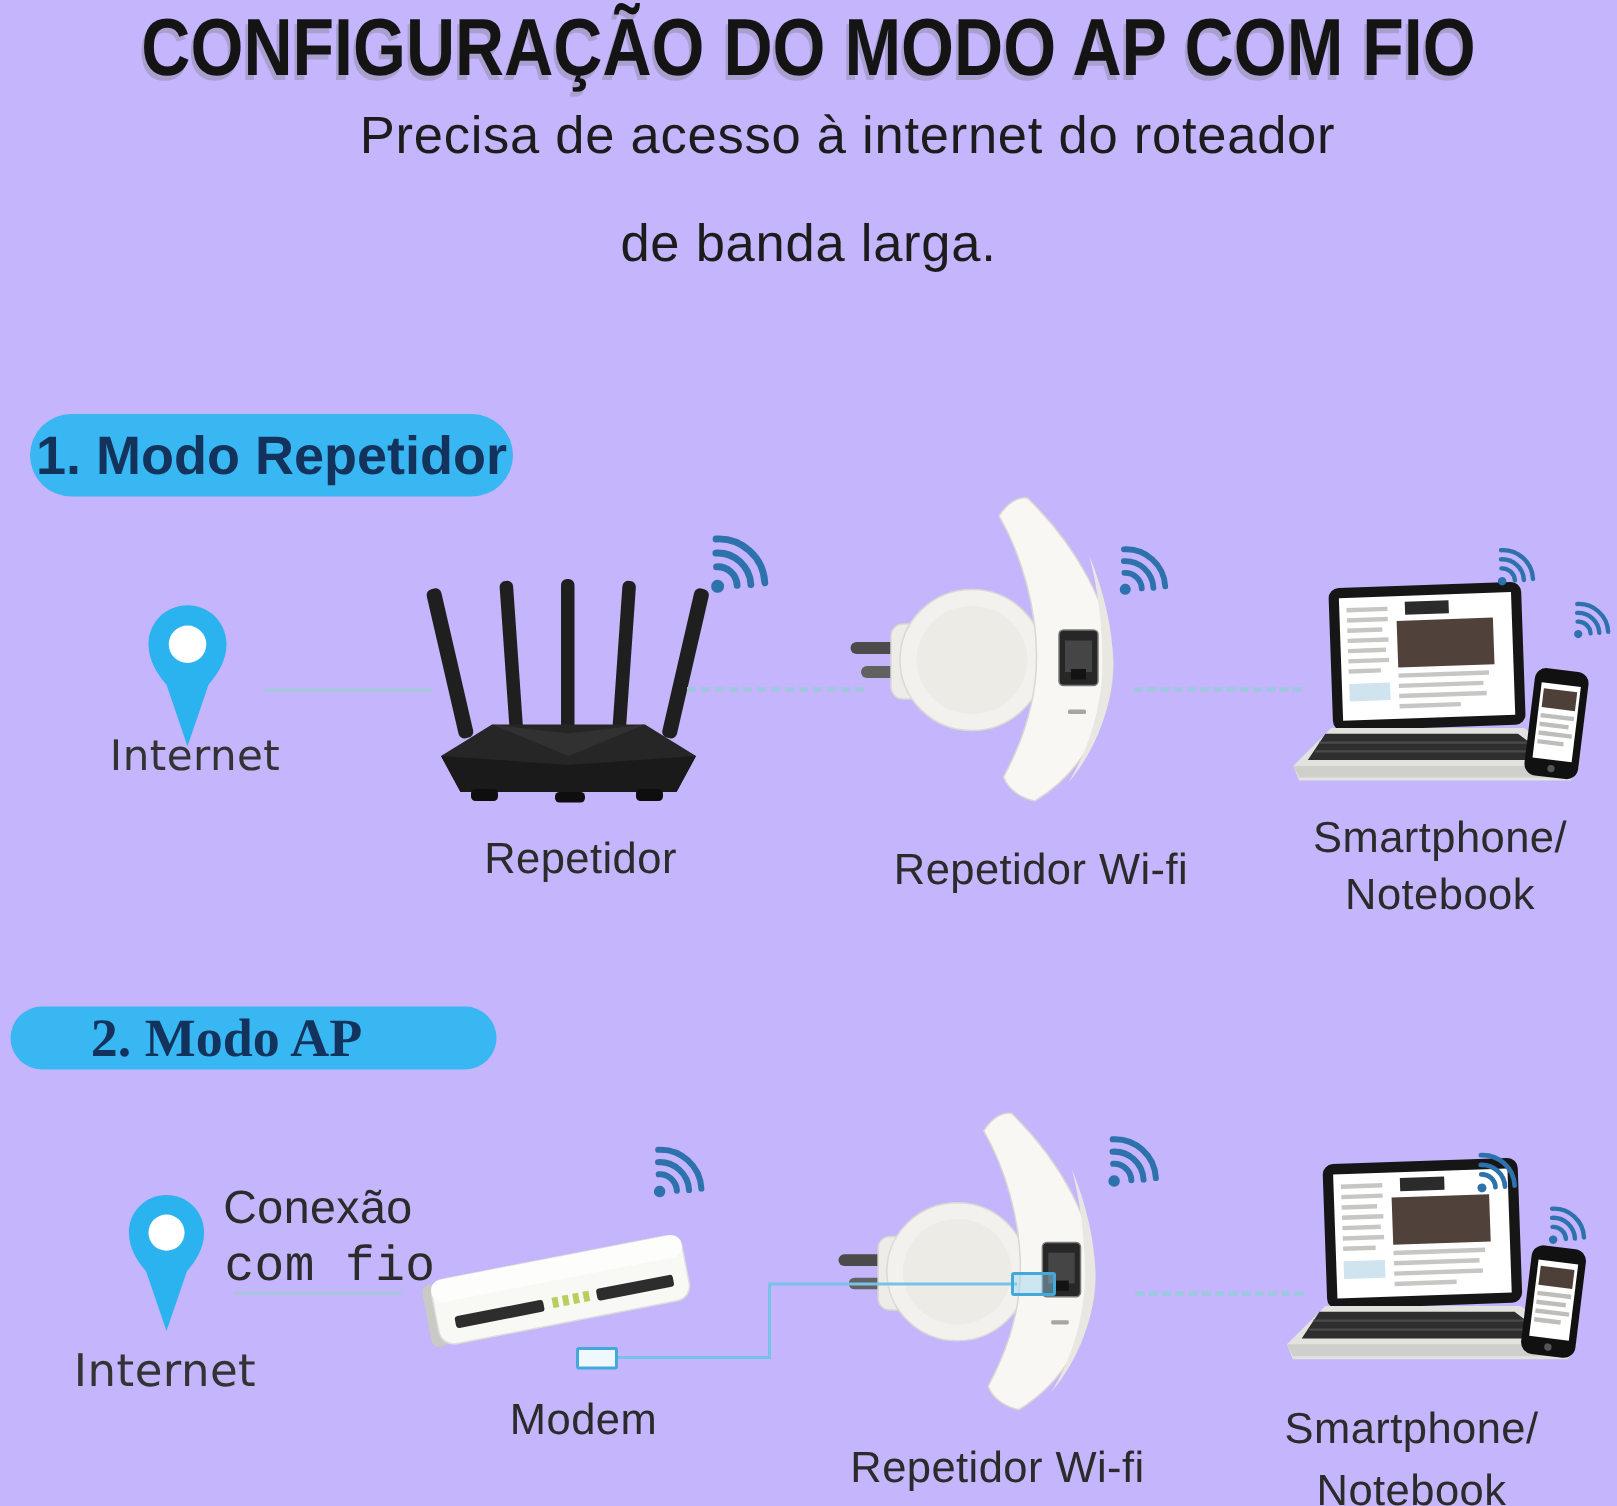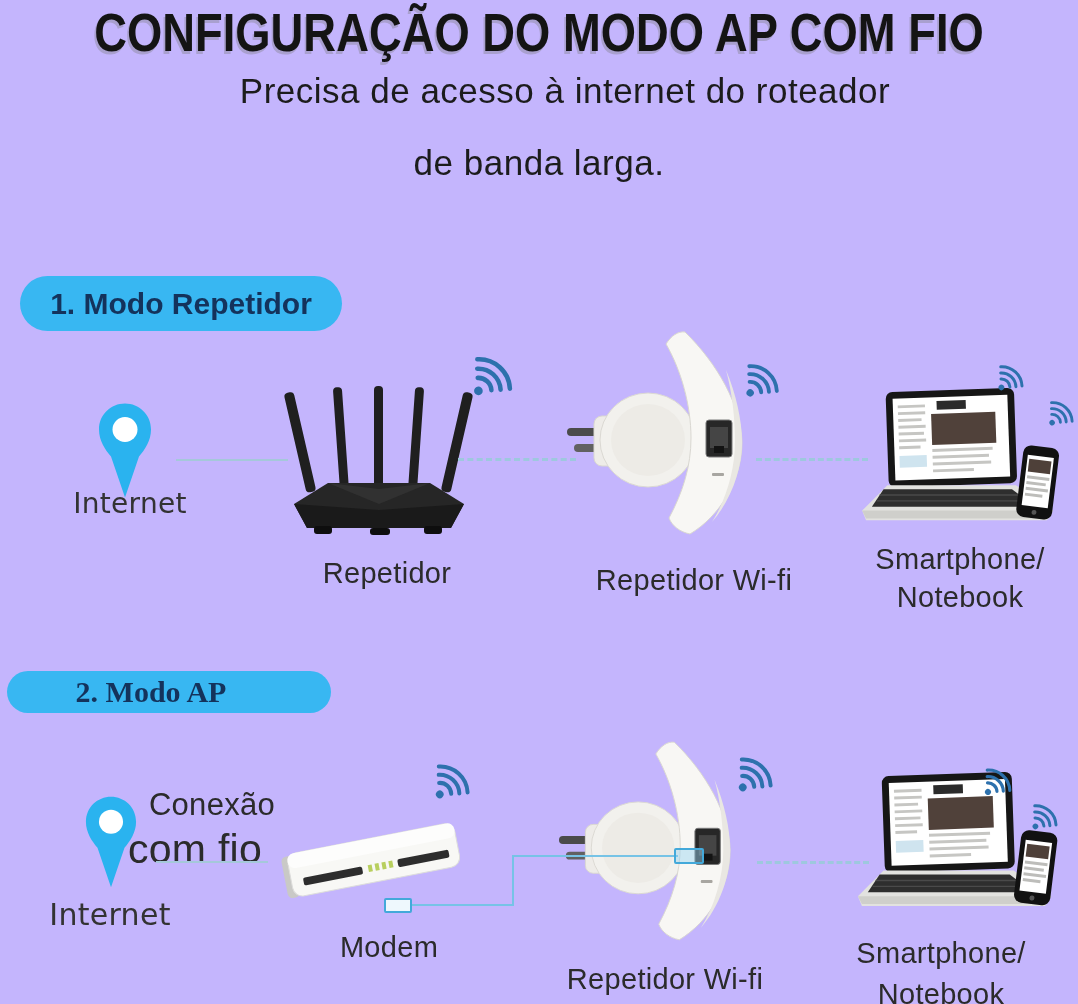--- a/index.html
+++ b/index.html
@@ -15,21 +15,21 @@
     letter-spacing:0px;transform:scaleX(0.84);transform-origin:center;
     text-shadow:-2px 3px 0 rgba(120,120,120,0.35);white-space:nowrap;
   }
   .subtitle-line{
     left:0;width:1078px;text-align:center;font-size:35px;color:#1c1c1c;
     letter-spacing:0.5px;
   }
   
   .badge{
     background:#38b7f2;border-radius:29px;color:#14335c;font-weight:bold;
-    font-size:30px;display:flex;align-items:center;justify-content:center;
+    font-size:36px;display:flex;align-items:center;justify-content:center;
   }
   .badge1{left:20px;top:276px;width:322px;height:55px;}
   .badge2{left:7px;top:671px;width:324px;height:42px;font-family:Liberation Serif, serif;}
   .badge2 span{transform:translateX(-18px);}
   
   .label{
     text-align:center;font-size:29px;color:#2b2b2b;letter-spacing:0.3px;
     font-family:"Liberation Sans",sans-serif;white-space:nowrap;
   }
   .label-internet{font-family:"DejaVu Sans","Liberation Sans",sans-serif;font-size:28px;color:#333333;}
@@ -207,21 +207,21 @@
   <div class="abs badge badge2">
     <span>2. Modo AP</span>
   </div>
 
   <svg class="abs icon" style="left:84px;top:786px;" width="54" height="112" preserveAspectRatio="none">
       <use href="#sym-pin"></use>
     </svg>
   <div class="abs label label-internet" style="left:25px;top:897px;width:170px;font-size:30px;">Internet</div>
 
   <div class="abs label" style="left:127px;top:787px;width:170px;font-size:31px;">Conexão</div>
-  <div class="abs label" style="left:110px;top:826px;width:170px;font-size:41px;">com fio</div>
+  <div class="abs label" style="left:135px;top:826px;width:170px;font-size:33px;font-family:Liberation Mono, monospace;">com fio</div>
   <div class="abs solid-line" style="left:156px;top:861px;width:112px;"></div>
 
   <svg class="abs icon" style="left:276px;top:808px;" width="194" height="96">
       <use href="#sym-modem"></use>
     </svg>
   <svg class="abs icon" style="left:427px;top:760px;" width="46" height="46">
       <use href="#sym-wifi"></use>
     </svg>
 
   <svg class="abs icon" style="left:558px;top:735px;" width="178" height="212" preserveAspectRatio="none">

